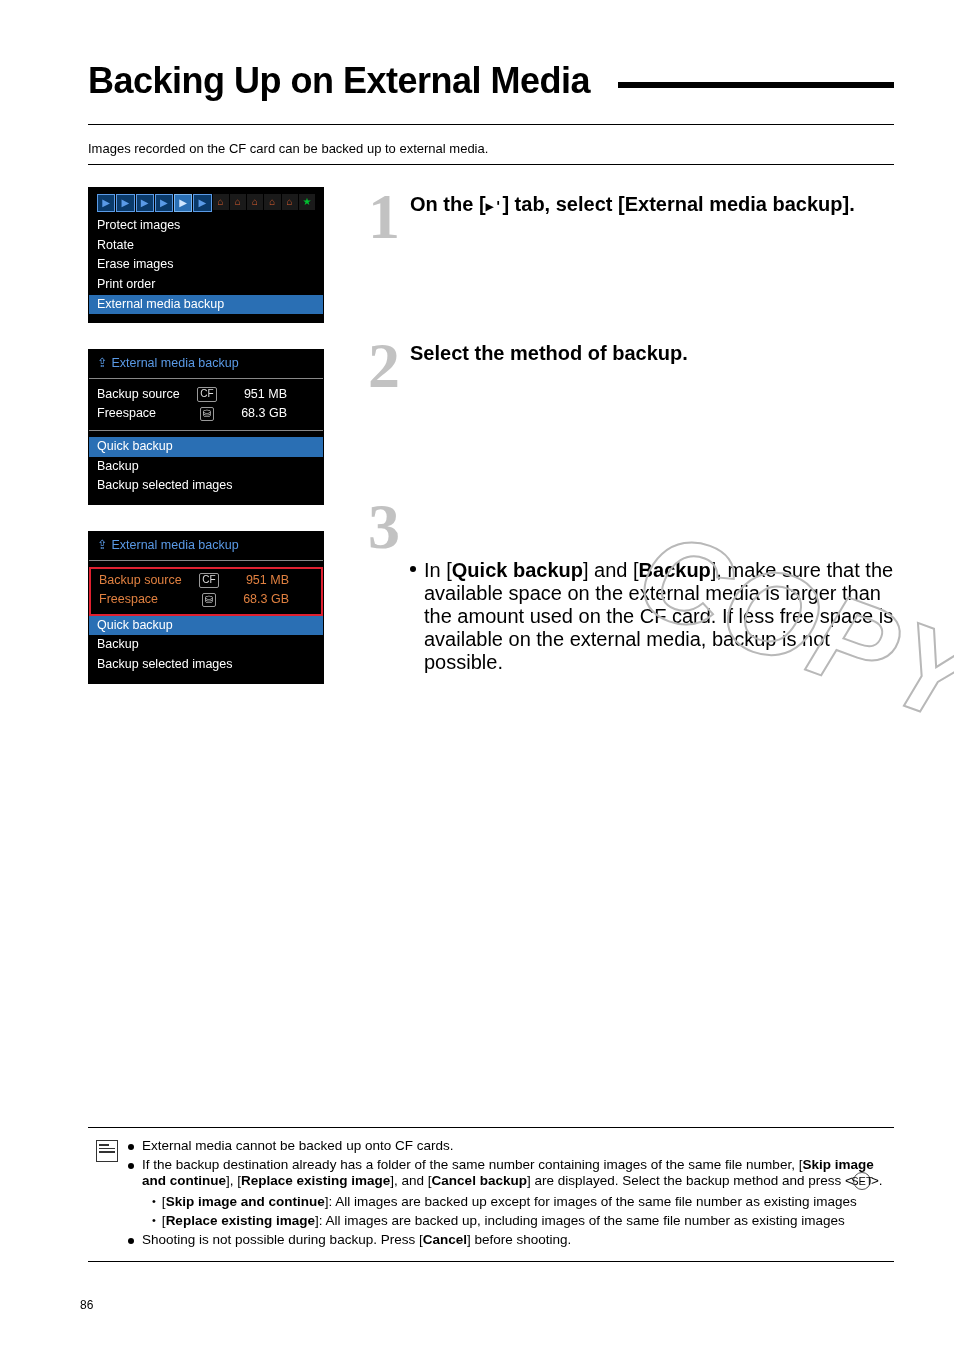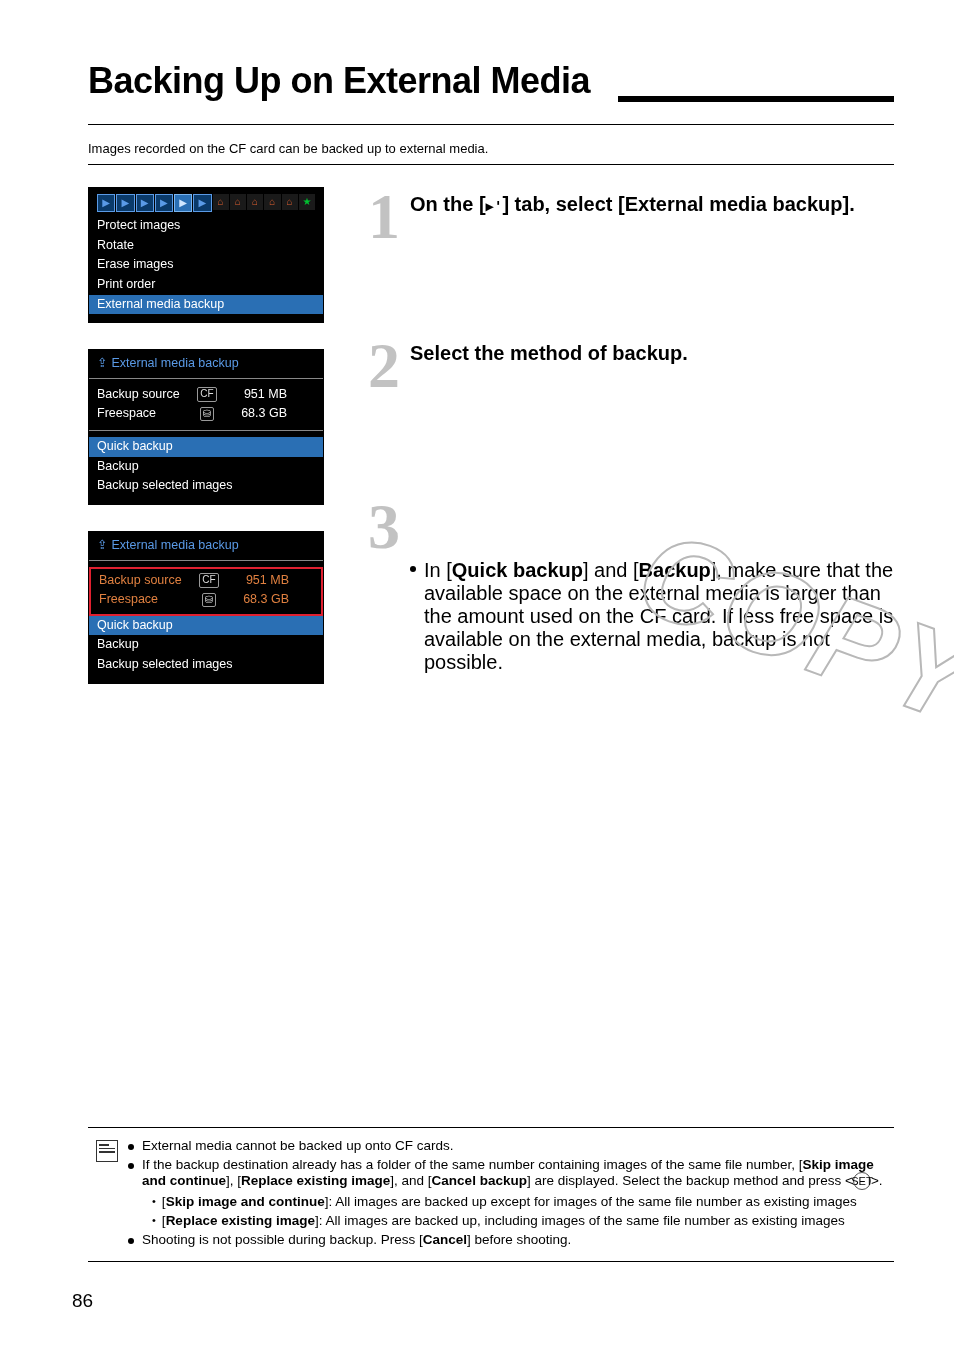--- a/index.html
+++ b/index.html
@@ -11,21 +11,21 @@
   }
   .page {
     width: 954px;
     height: 1352px;
     position: relative;
     box-sizing: border-box;
     padding: 60px 60px 40px 88px;
   }
   .title-row {
     display: flex;
-    align-items: flex-end;
+    align-items: center;
     gap: 28px;
     margin-bottom: 6px;
   }
   .title {
     font-size: 36px;
     font-weight: 700;
     letter-spacing: -0.5px;
   }
   .title-bar {
     flex: 1;
@@ -233,22 +233,22 @@
   }
   .notes li.sub::before {
     content: "•";
     color:#000;
     font-size:11px;
     margin-top:1px;
   }
   .page-num {
     position: absolute;
     bottom: 40px;
-    left: 72px;
-    font-size: 19px;
+    left: 80px;
+    font-size: 12px;
   }
   .set-circ {
     display:inline-flex;
     align-items:center;
     justify-content:center;
     border:1px solid #555;
     border-radius:50%;
     width:16px; height:16px;
     font-size:11px;
     vertical-align:middle;

